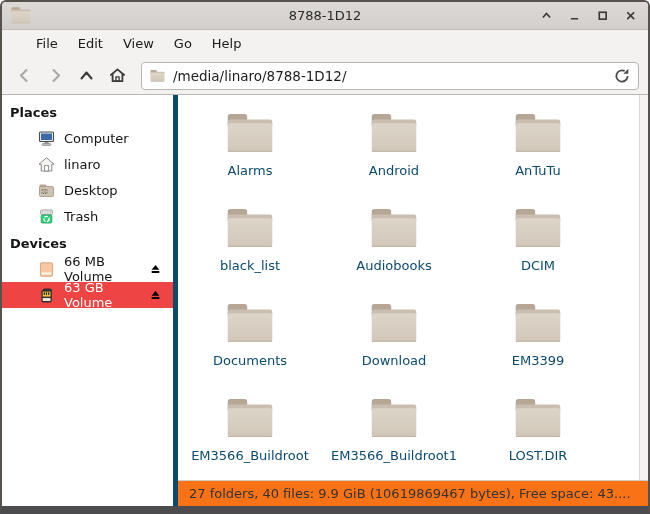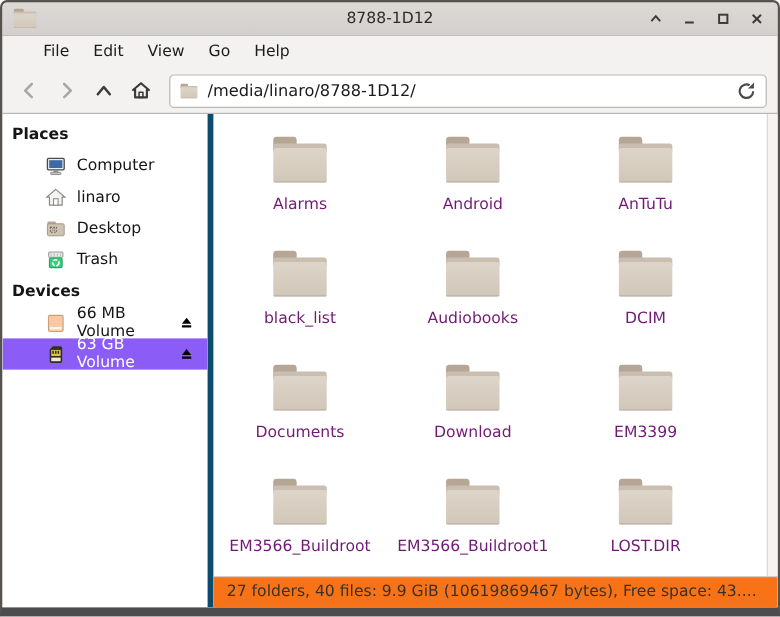--- a/index.html
+++ b/index.html
@@ -39,33 +39,33 @@
   }
   .pathbar .mini-folder{width:17px;height:14px;flex:0 0 17px;}
   .path-text{flex:1;white-space:nowrap;overflow:hidden;}
   .reload-btn{width:18px;height:18px;display:flex;align-items:center;justify-content:center;}
   
   .content{flex:1;display:flex;min-height:0;border-top:1px solid #b9b7b4;}
   .sidebar{width:176px;flex:0 0 176px;background:#ffffff;border-right:5px solid #0c4a6e;padding-top:3px;font-size:13px;overflow:hidden;}
   .side-header{font-weight:bold;color:#151515;padding:7px 8px 5px 8px;}
   .side-row{height:26px;display:flex;align-items:center;padding-left:36px;gap:9px;color:#151515;}
   .side-row .sicon{width:17px;height:17px;flex:0 0 17px;}
-  .side-row.selected{background:#8b5cf6;color:#ffffff;}
+  .side-row.selected{background:#ef4444;color:#ffffff;}
   .eject-btn{margin-left:auto;margin-right:11px;width:15px;height:14px;display:flex;align-items:center;justify-content:center;}
   .eject-btn svg{width:13px;height:12px;}
   
   .main{flex:1;display:flex;flex-direction:column;min-width:0;background:#ffffff;}
   .folders-area{flex:1;display:flex;min-height:0;}
   .folder-grid{
     flex:1;display:grid;grid-template-columns:repeat(3,144px);grid-auto-rows:95px;
     align-content:start;justify-content:start;padding-top:10px;overflow:hidden;
   }
   .cell{display:flex;flex-direction:column;align-items:center;padding-top:6px;}
   .cell .fico{width:52px;height:45px;margin-bottom:8px;}
-  .flabel{font-size:13px;color:#701a75;text-align:center;line-height:1.15;white-space:nowrap;}
+  .flabel{font-size:13px;color:#0c4a6e;text-align:center;line-height:1.15;white-space:nowrap;}
   .scroll-gutter{width:9px;flex:0 0 9px;background:#f5f4f2;border-left:1px solid #dbd9d6;}
   .statusbar{
     height:26px;flex:0 0 26px;background:#f97316;border-top:1px solid #cfccc9;
     display:flex;align-items:center;padding:0 11px;font-size:13px;color:#333333;
     white-space:nowrap;overflow:hidden;
   }
 </style>
 </head>
 <body>
 

